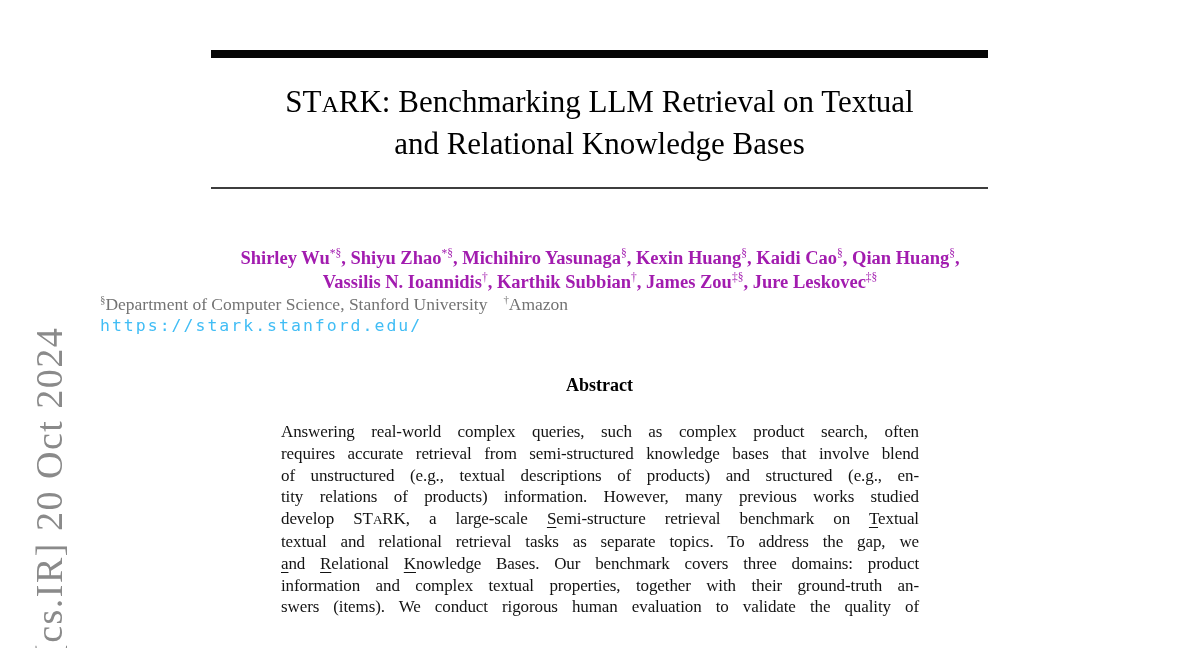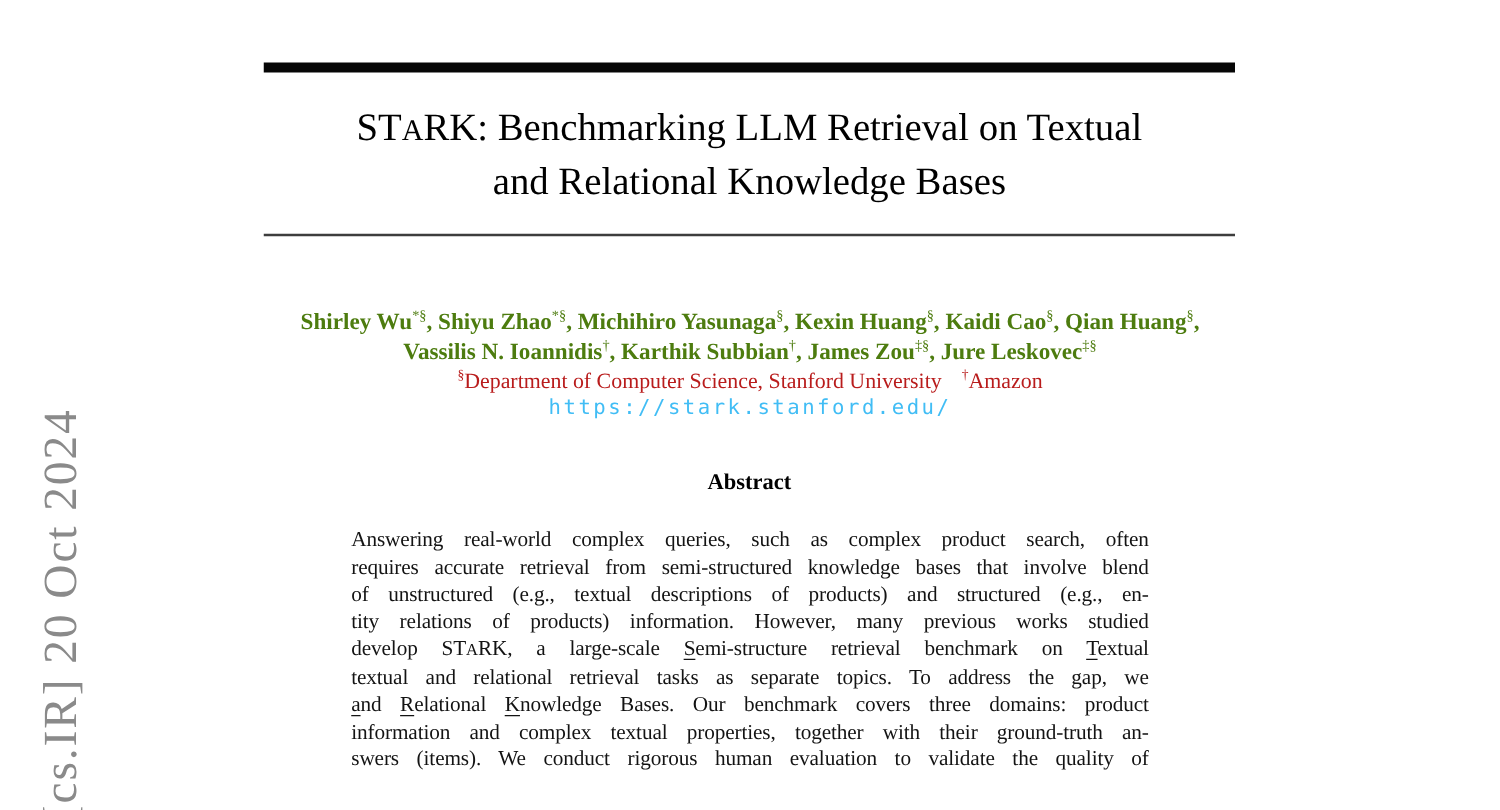--- a/index.html
+++ b/index.html
@@ -36,45 +36,45 @@
     background: #3d3d3d;
   }
   .authors {
     position: absolute;
     left: 100px;
     width: 1000px;
     text-align: center;
     font-weight: bold;
     font-size: 18.5px;
     line-height: 22px;
-    color: #4d7c0f;
+    color: #a21caf;
     white-space: nowrap;
   }
   #authors1 { top: 247px; }
   #authors2 { top: 271px; }
   sup.s {
     font-weight: normal;
     font-size: 0.62em;
     vertical-align: super;
     line-height: 0;
   }
   .affiliation {
     position: absolute;
     left: 100px; top: 294px;
     width: 1000px;
-    text-align: center;
+    text-align: left;
     font-size: 17.5px;
-    color: #b91c1c;
+    color: #737373;
   }
   .affil-part + .affil-part { margin-left: 16px; }
   .url-line {
     position: absolute;
     left: 100px; top: 316px;
     width: 1000px;
-    text-align: center;
+    text-align: left;
   }
   .url {
     font-family: "DejaVu Sans Mono", "Liberation Mono", monospace;
     font-size: 16.5px;
     letter-spacing: 2px;
     color: #41bdf5;
     text-decoration: none;
     cursor: pointer;
   }
   .abs-head {

